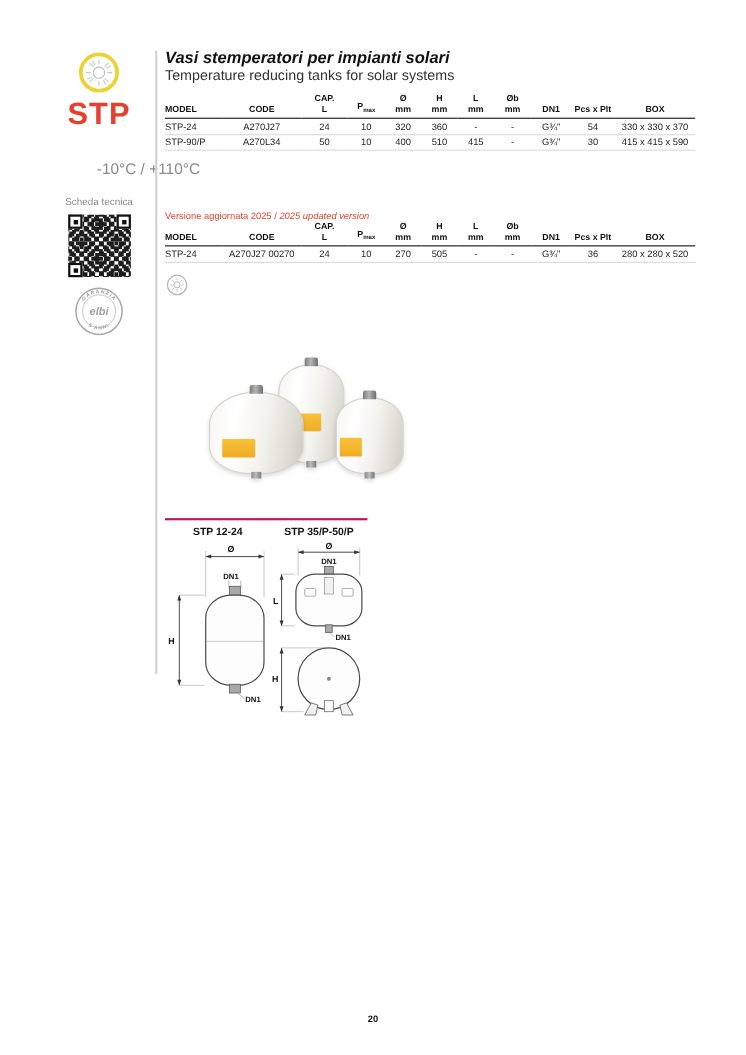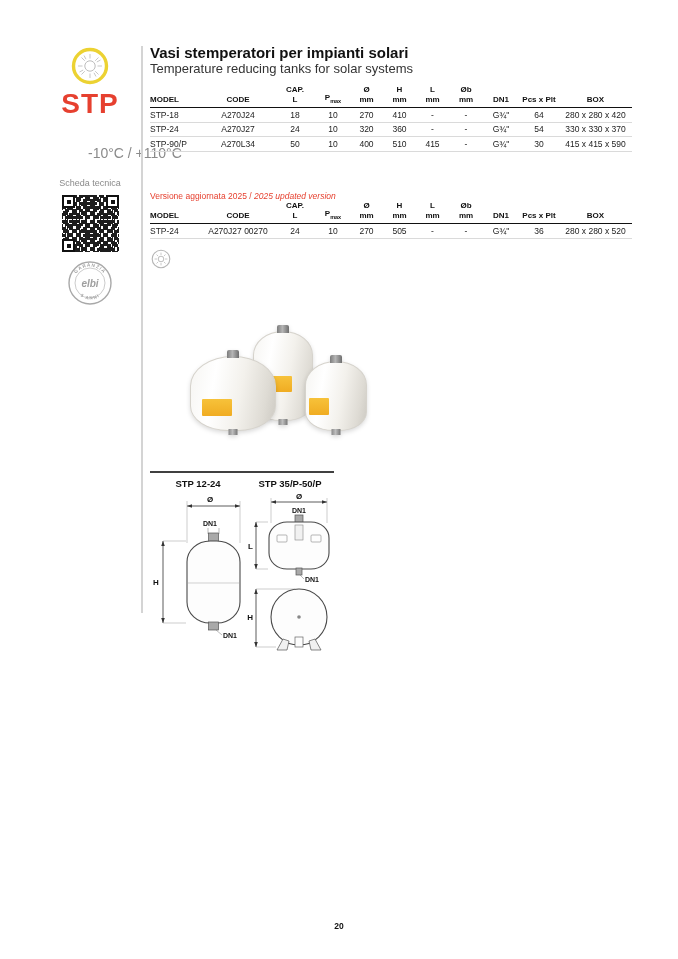--- a/index.html
+++ b/index.html
@@ -22,21 +22,21 @@
   .finder > div { position:absolute; left:2.5px; top:2.5px; width:4px; height:4px; background:#111; }
   .finder.tl { left:0; top:0; }
   .finder.tr { right:0; top:0; }
   .finder.bl { left:0; bottom:0; }
   .seal { position:absolute; left:27px; top:216px; width:46px; height:46px; opacity:.85; }
 
   .v-divider { position:absolute; left:141px; top:46px; width:1.5px; height:567px; background:#d4d4d4; }
 
   
   .main { position:absolute; left:150px; top:0; width:482px; }
-  .title { position:absolute; top:44px; left:0; font-size:15px; font-weight:bold; color:#111; }
+  .title { position:absolute; top:44px; left:0; font-size:15px; font-weight:bold; color:#111;font-style:italic; }
   .subtitle { position:absolute; top:61px; left:0; font-size:13px; color:#333; }
 
   table { border-collapse:collapse; table-layout:fixed; width:482px; }
   col.c-model{width:52px} col.c-code{width:72px} col.c-cap{width:42px} col.c-pmax{width:34px}
   col.c-d{width:33px} col.c-h{width:33px} col.c-l{width:33px} col.c-db{width:34px}
   col.c-dn1{width:36px} col.c-pcs{width:40px} col.c-box{width:73px}
   th { font-size:8px; font-weight:bold; vertical-align:bottom; text-align:center; padding:0 0 3px 0; line-height:1.2; color:#111; }
   th.left, td.left { text-align:left; }
   thead tr { border-bottom:1.6px solid #111; }
   td { font-size:8.5px; text-align:center; height:14.5px; border-bottom:0.8px solid #dadada; color:#1c1c1c; }
@@ -58,21 +58,21 @@
           background:linear-gradient(90deg,#8a8a8a,#bdbdbd 45%,#777); }
   .tank .label { position:absolute; background:linear-gradient(180deg,#f7c23a,#f0ac22); border-radius:1px; }
   .tank-left  { left:7px;  top:58px; width:86px; height:75px; border-radius:43px 43px 38px 38px / 30px 30px 25px 25px; z-index:2; }
   .tank-mid   { left:70px; top:33px; width:60px; height:90px; border-radius:30px 30px 27px 27px / 24px 24px 19px 19px; z-index:1; }
   .tank-right { left:122px;top:63px; width:62px; height:70px; border-radius:31px 31px 28px 28px / 24px 24px 19px 19px; z-index:2; }
   .tank-left  .label { left:11px; top:42px; width:30px; height:17px; }
   .tank-mid   .label { left:12px; top:44px; width:26px; height:16px; }
   .tank-right .label { left:3px;  top:36px; width:20px; height:17px; }
 
   
-  .diagrams { position:absolute; top:471px; left:0; width:184px; border-top:2px solid #404040; }
+  .diagrams { position:absolute; top:471px; left:0; width:184px; border-top:2px solid #be185d; }
   .diag-titles { display:flex; padding-top:5px; }
   .diag-titles span { display:block; font-size:9.5px; font-weight:bold; text-align:center; color:#111; }
   .diag-titles .t1 { width:96px; }
   .diag-titles .t2 { width:88px; }
   .diag-svg { display:block; margin-top:2px; }
 
   .page-num { position:absolute; top:921px; left:0; width:678px; text-align:center; font-size:8.5px; font-weight:bold; color:#111; }
 </style>
 </head>
 <body>
@@ -175,33 +175,20 @@
           <th><span>Ø</span><br><span>mm</span></th>
           <th><span>H</span><br><span>mm</span></th>
           <th><span>L</span><br><span>mm</span></th>
           <th><span>Øb</span><br><span>mm</span></th>
           <th>DN1</th>
           <th>Pcs x Plt</th>
           <th>BOX</th>
         </tr>
       </thead>
       <tbody>
-        <tr>
-          <td class="left">STP-18</td>
-            <td>A270J24</td>
-            <td>18</td>
-            <td>10</td>
-            <td>270</td>
-            <td>410</td>
-            <td>-</td>
-            <td>-</td>
-            <td>G¾"</td>
-            <td>64</td>
-            <td>280 x 280 x 420</td>
-        </tr>
         <tr>
           <td class="left">STP-24</td>
             <td>A270J27</td>
             <td>24</td>
             <td>10</td>
             <td>320</td>
             <td>360</td>
             <td>-</td>
             <td>-</td>
             <td>G¾"</td>

